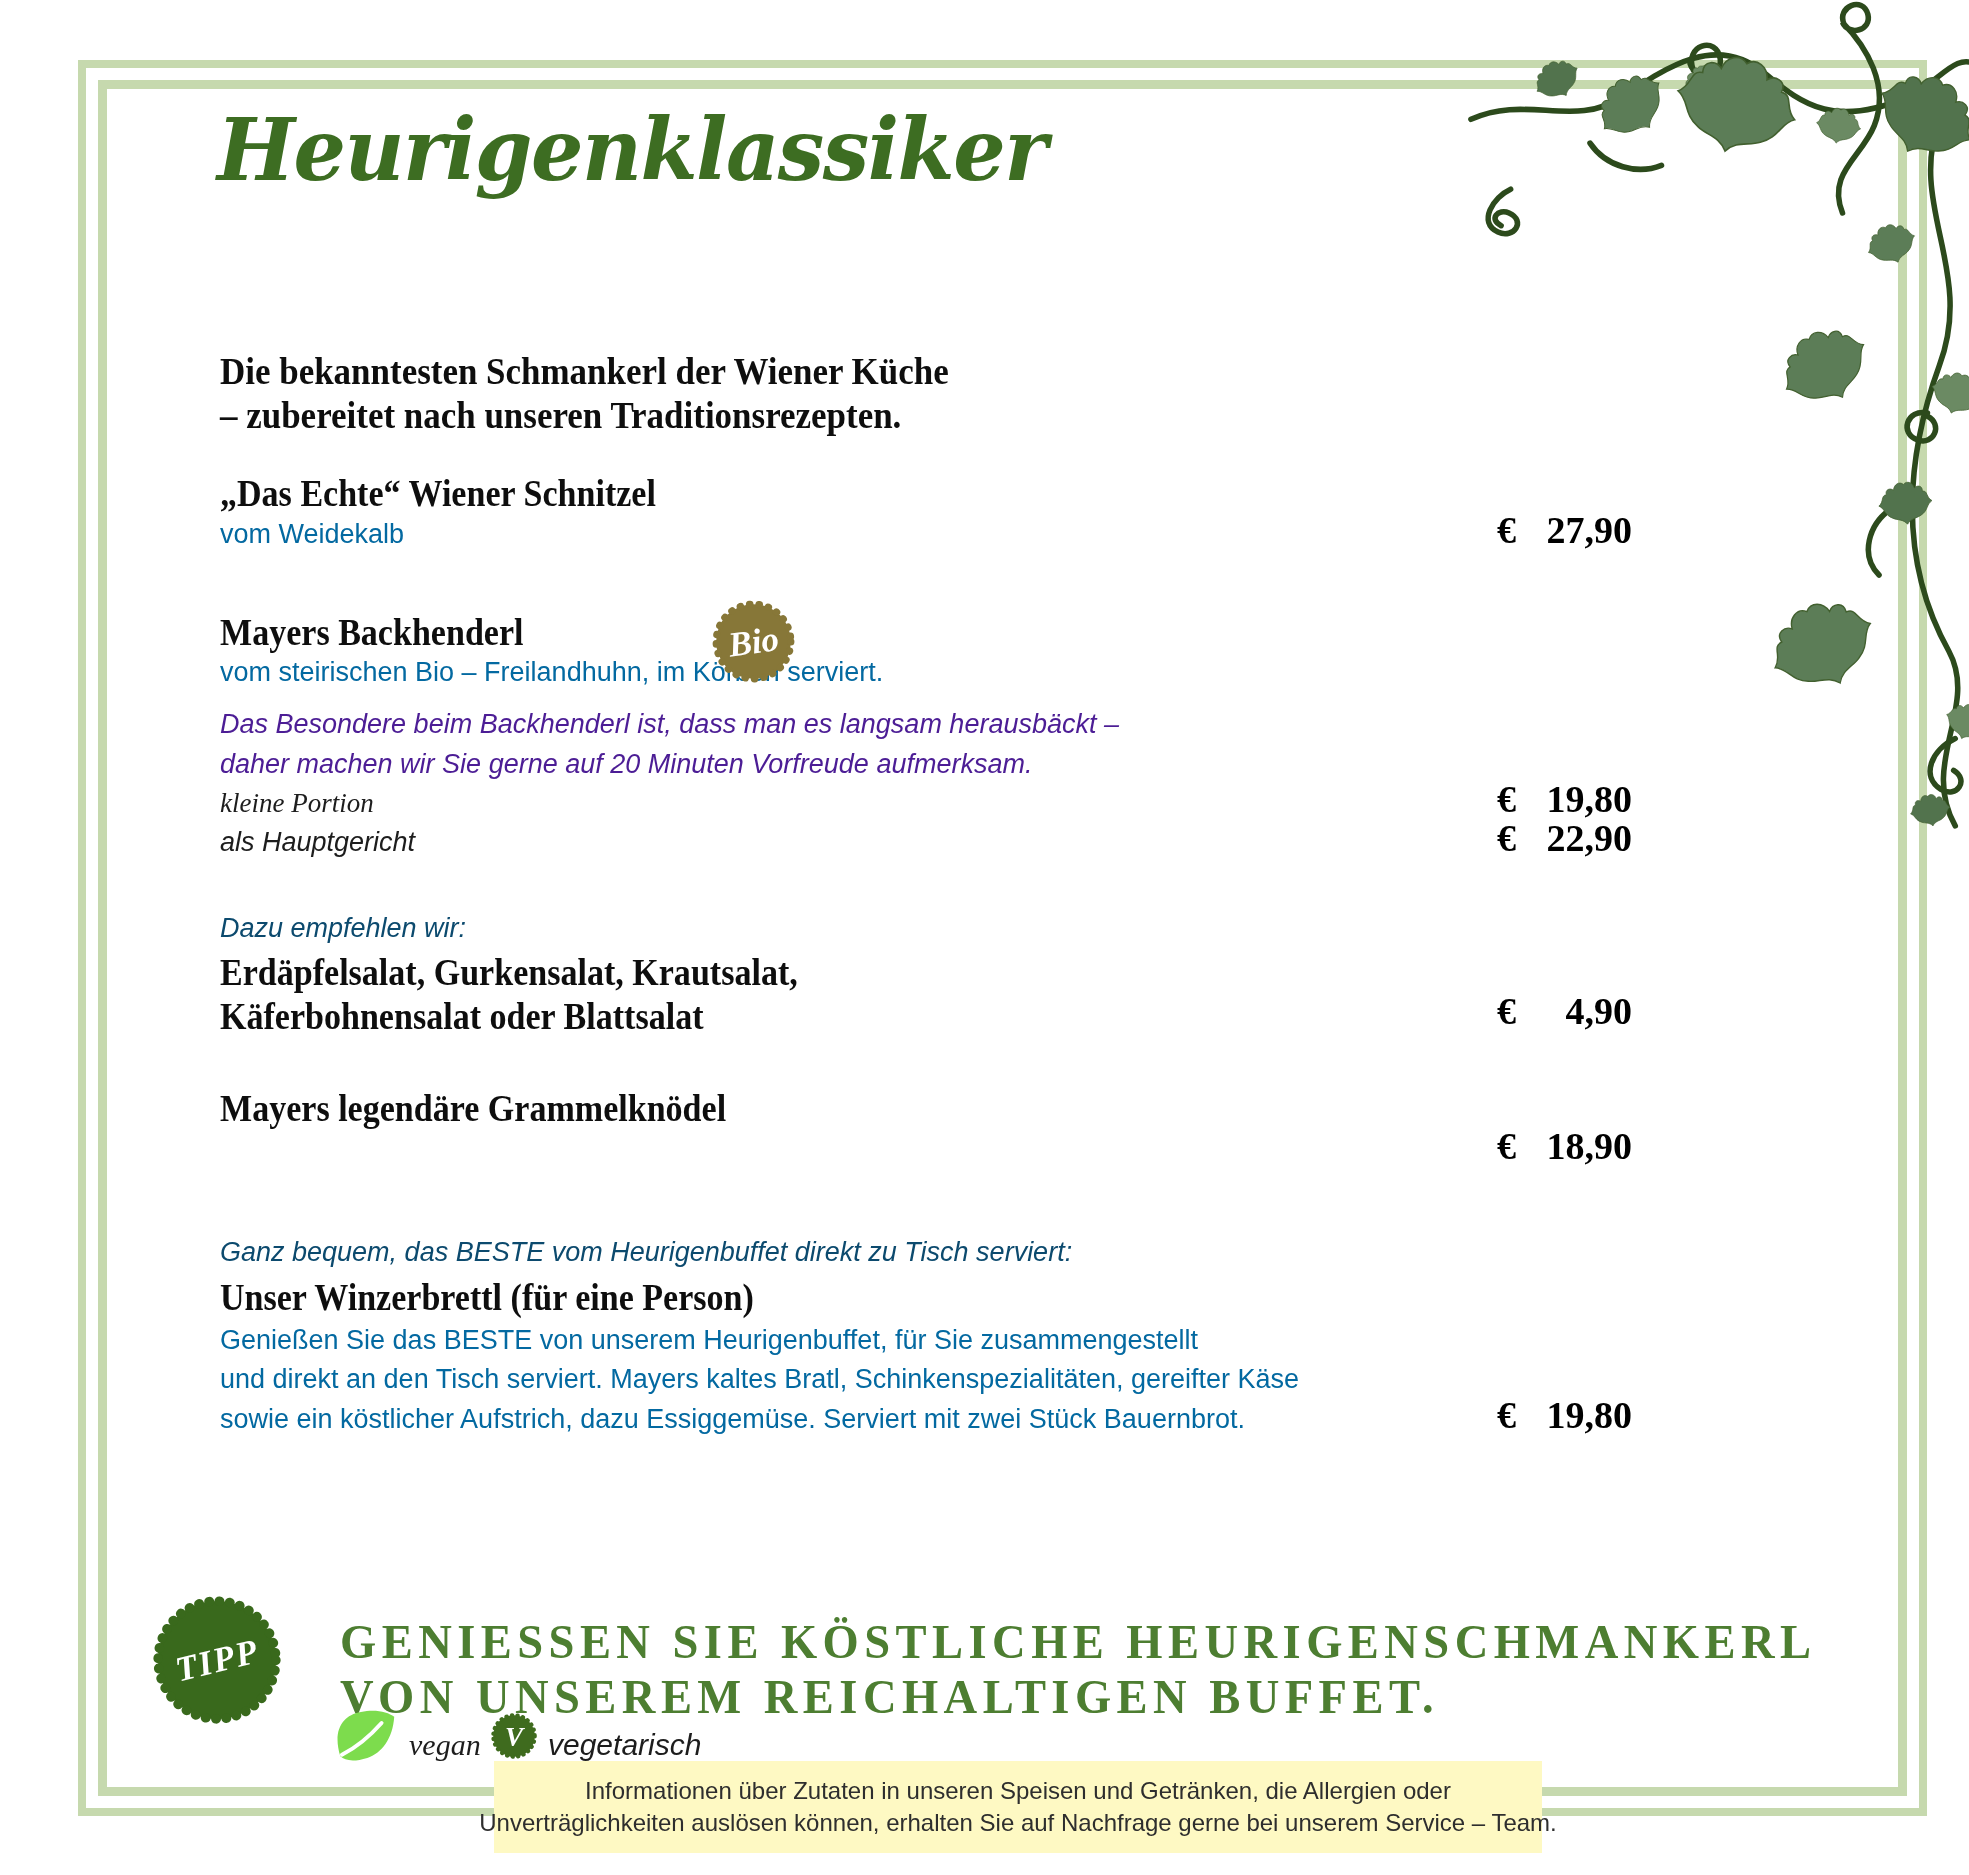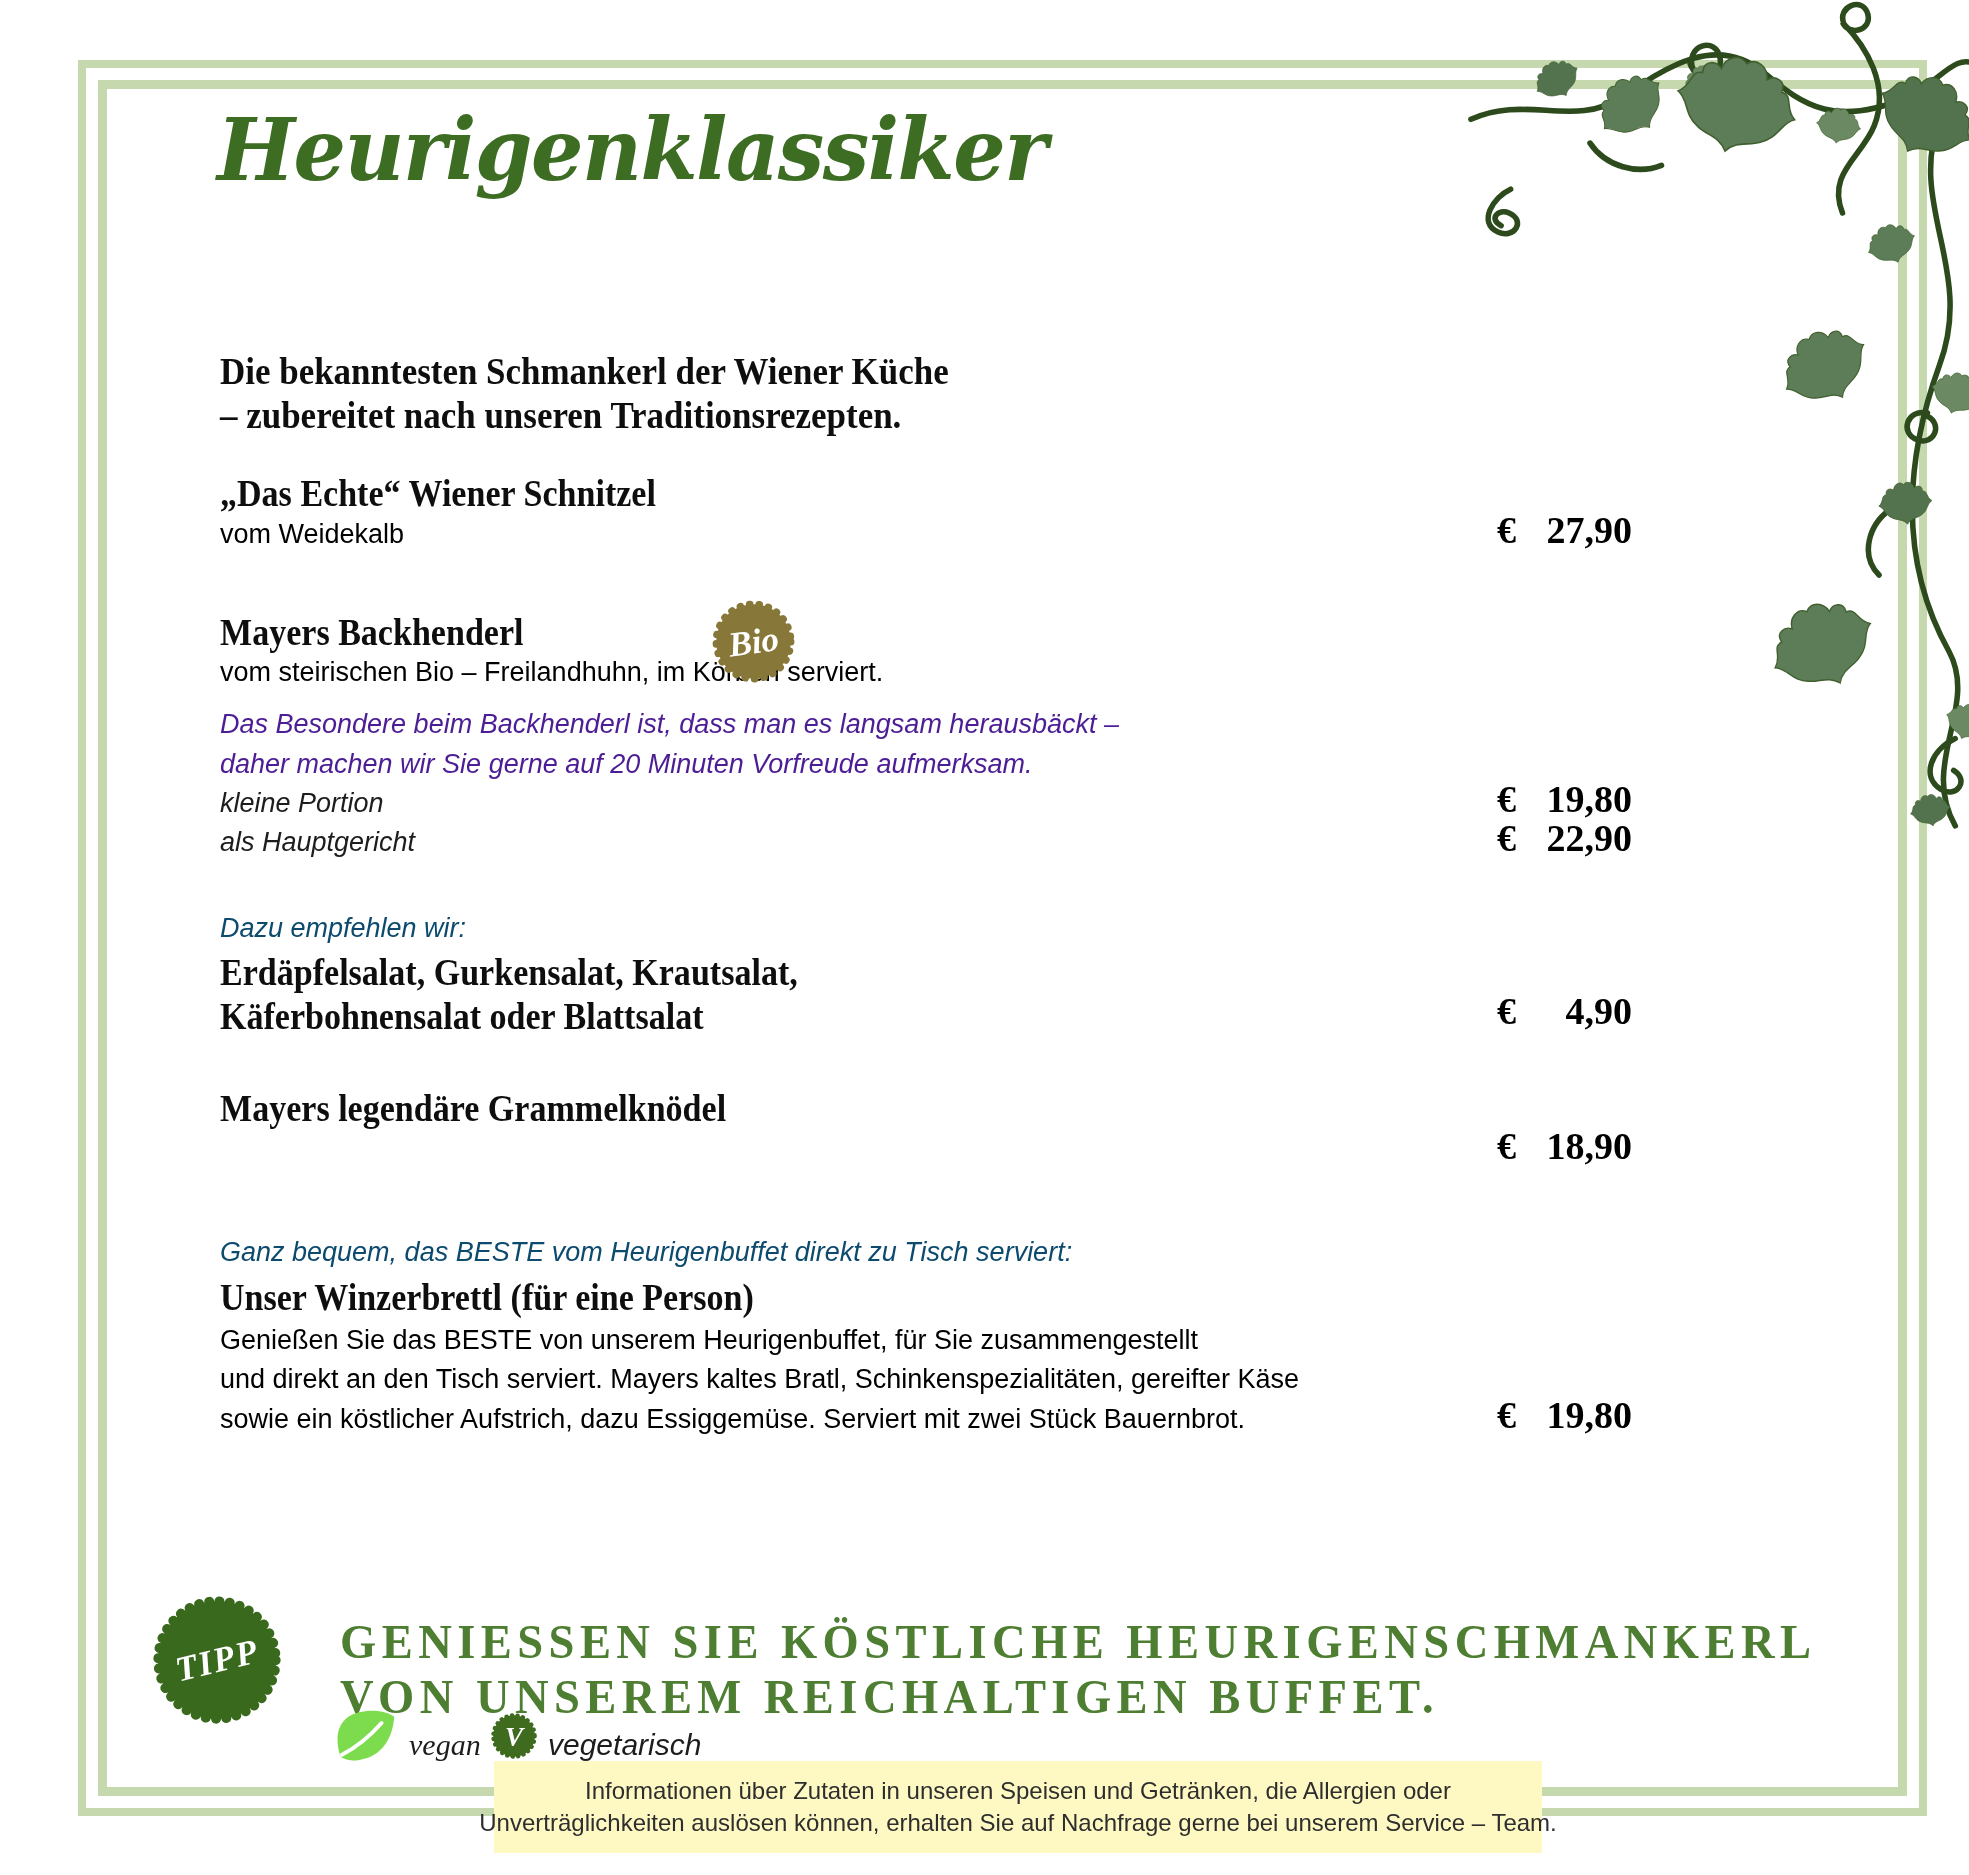--- a/index.html
+++ b/index.html
@@ -18,21 +18,21 @@
   .title {
     font-family:"DejaVu Serif", cursive; font-style:italic; font-weight:700;
     font-size:86px; line-height:1; color:#3d6d22; letter-spacing:-1.6px;
     transform:scaleX(.96); transform-origin:0 0;
   }
   .h-serif {
     font-family:"Liberation Serif", serif; font-weight:700; color:#0e0e0e;
     font-size:37px; line-height:1.08; transform:scaleX(.92); transform-origin:0 0;
   }
   .h-serif.intro { font-size:38px; }
-  .body-sans { font-family:"Liberation Sans", sans-serif; font-size:27px; color:#000000; }
+  .body-sans { font-family:"Liberation Sans", sans-serif; font-size:27px; color:#0369a1; }
   .lead-italic { font-family:"Liberation Sans", sans-serif; font-style:italic; font-size:27px; color:#0c4a6e; }
   .note-green { font-family:"Liberation Sans", sans-serif; font-style:italic; font-size:27px; color:#4c1d95; }
   .opt-italic { font-family:"Liberation Sans", sans-serif; font-style:italic; font-size:27px; color:#1d1d1d; }
   .price-row {
     position:absolute; left:1479px; width:135px; display:flex;
     justify-content:space-between; align-items:baseline;
     font-family:"Liberation Serif", serif; font-weight:700; font-size:38px; color:#000;
   }
   .stamp {
     font-family:"Liberation Serif", serif; font-weight:700; font-size:48px;
@@ -72,21 +72,21 @@
     </div>
 
     <div class="abs h-serif" style="left:202px; top:613px;">Mayers Backhenderl</div>
     <svg class="badge-svg" style="left:691px; top:597px;" width="89" height="89" viewBox="0 0 112 112">
       <circle cx="56" cy="56" r="47" fill="#877738" stroke="#877738" stroke-width="9" stroke-dasharray="0.6 11.4" stroke-linecap="round"></circle>
       <text x="56" y="71" text-anchor="middle" transform="rotate(-8 56 56)" font-family="Liberation Serif, serif" font-style="italic" font-weight="700" font-size="44" fill="#ffffff">Bio</text>
     </svg>
     <div class="abs body-sans" style="left:202px; top:657px;">vom steirischen Bio – Freilandhuhn, im Körberl serviert.</div>
     <div class="abs note-green" style="left:202px; top:709px;">Das Besondere beim Backhenderl ist, dass man es langsam herausbäckt –</div>
     <div class="abs note-green" style="left:202px; top:749px;">daher machen wir Sie gerne auf 20 Minuten Vorfreude aufmerksam.</div>
-    <div class="abs opt-italic" style="left:202px; top:788px;">kleine Portion</div>
+    <div class="abs opt-italic" style="left:202px; top:788px;font-family:Liberation Serif, serif;">kleine Portion</div>
     <div class="price-row" style="top:777px;">
       <span>€</span>
       <span>19,80</span>
     </div>
     <div class="abs opt-italic" style="left:202px; top:827px;">als Hauptgericht</div>
     <div class="price-row" style="top:816px;">
       <span>€</span>
       <span>22,90</span>
     </div>
 

